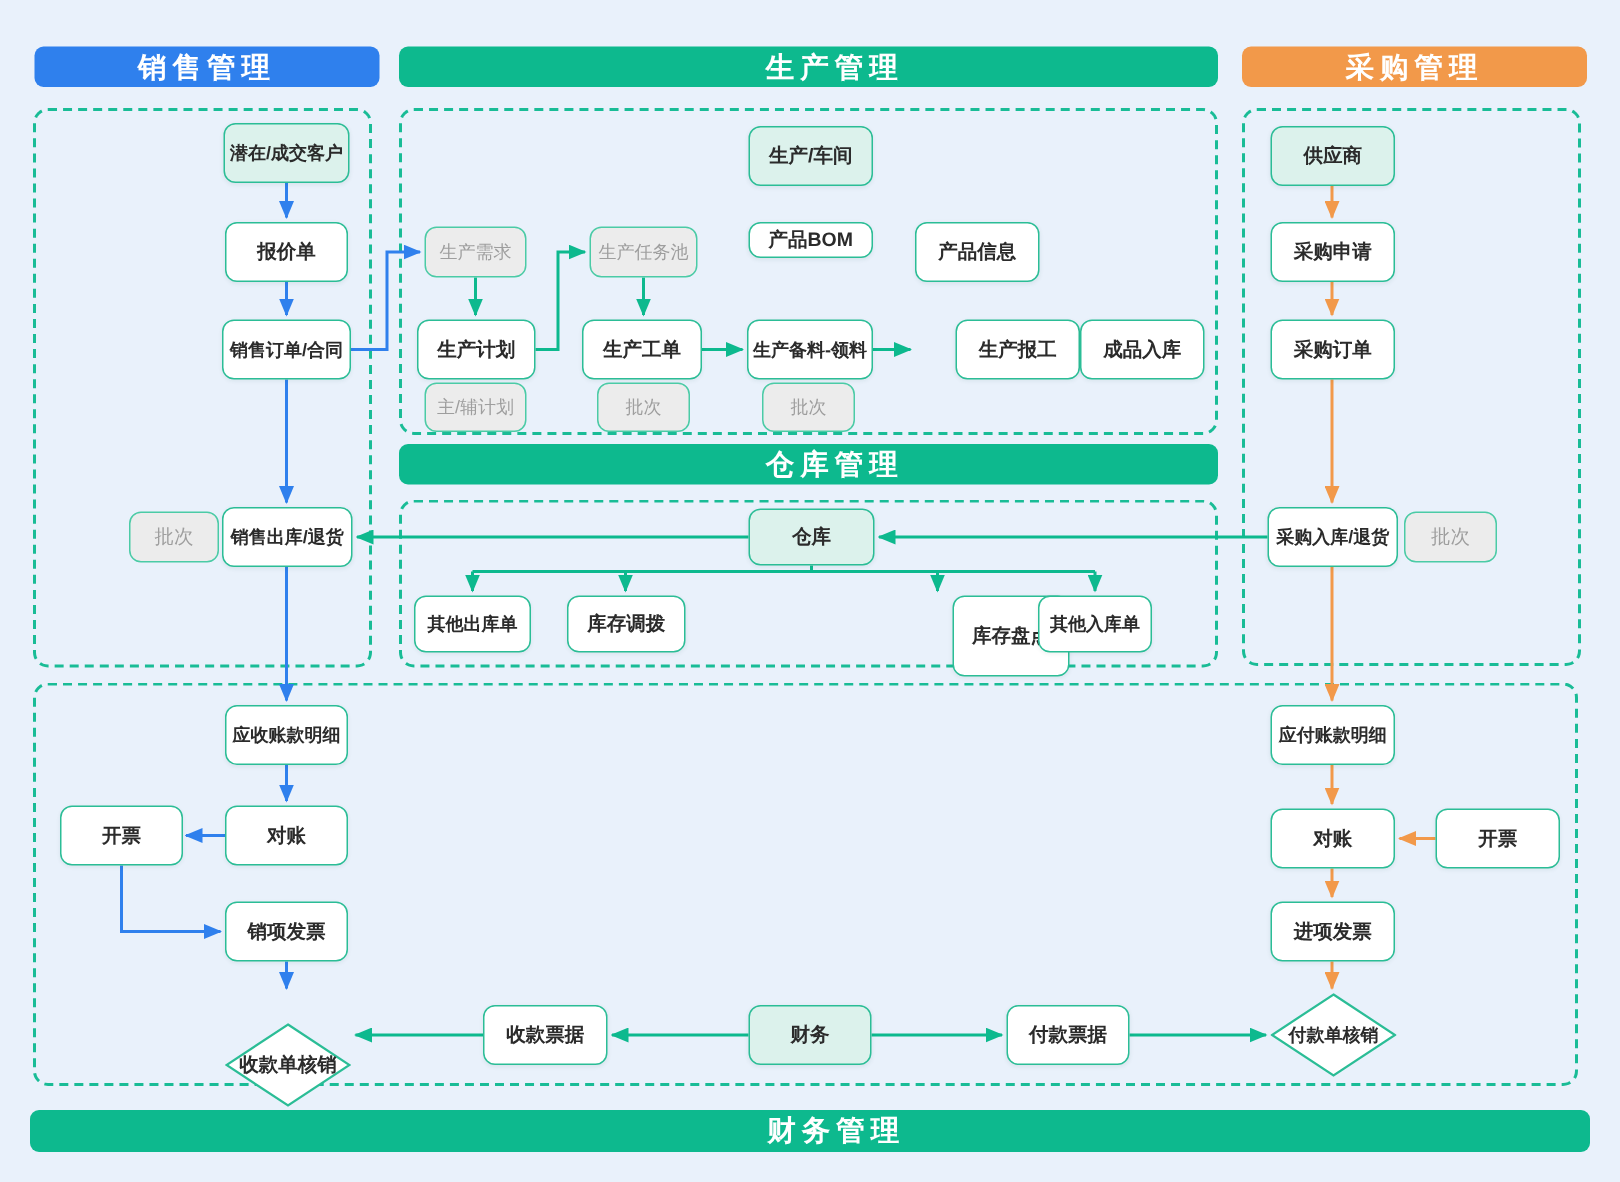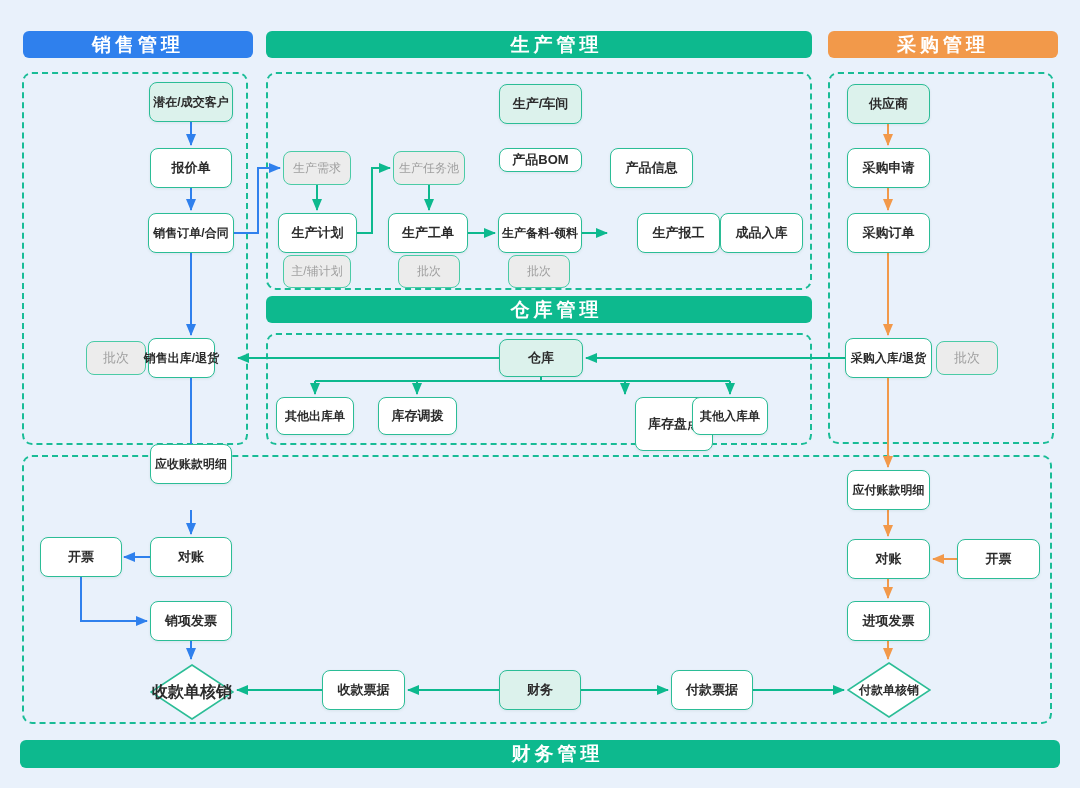--- a/index.html
+++ b/index.html
@@ -102,27 +102,27 @@
     <path class="edge orange" marker-end="url(#mo)" d="M888 510 L888 536"></path>
     <path class="edge orange" marker-end="url(#mo)" d="M957 559 L933 559"></path>
     <path class="edge orange" marker-end="url(#mo)" d="M888 579 L888 598"></path>
     <path class="edge orange" marker-end="url(#mo)" d="M888 641 L888 659"></path>
   </svg>
 
   <div class="node mint" style="left:149px;top:82px;width:84px;height:40px;font-size:12px;">潜在/成交客户</div>
   <div class="node" style="left:150px;top:148px;width:82px;height:40px;">报价单</div>
   <div class="node" style="left:148px;top:213px;width:86px;height:40px;font-size:12px;">销售订单/合同</div>
   <div class="node tag" style="left:86px;top:341px;width:60px;height:34px;">批次</div>
-  <div class="node" style="left:148px;top:338px;width:67px;height:40px;font-size:12px;">销售出库/退货</div>
-  <div class="node" style="left:150px;top:444px;width:82px;height:40px;font-size:12px;">应收账款明细</div>
+  <div class="node" style="left:148px;top:338px;width:87px;height:40px;font-size:12px;">销售出库/退货</div>
+  <div class="node" style="left:150px;top:470px;width:82px;height:40px;font-size:12px;">应收账款明细</div>
   <div class="node" style="left:150px;top:537px;width:82px;height:40px;">对账</div>
   <div class="node" style="left:40px;top:537px;width:82px;height:40px;">开票</div>
   <div class="node" style="left:150px;top:601px;width:82px;height:40px;">销项发票</div>
 
-  <div class="diamond" style="left:150px;top:664px;width:84px;height:56px;font-size:16px;">
+  <div class="diamond" style="left:150px;top:682px;width:84px;height:56px;font-size:13px;">
     <svg width="84" height="56">
       <polygon points="42,1 83,28 42,55 1,28" fill="#ffffff" stroke="#2BBD96" stroke-width="1.5"></polygon>
     </svg>
     <span>收款单核销</span>
   </div>
 
   <div class="node" style="left:322px;top:670px;width:83px;height:40px;">收款票据</div>
   <div class="node mint" style="left:499px;top:670px;width:82px;height:40px;">财务</div>
   <div class="node" style="left:671px;top:670px;width:82px;height:40px;">付款票据</div>
 

